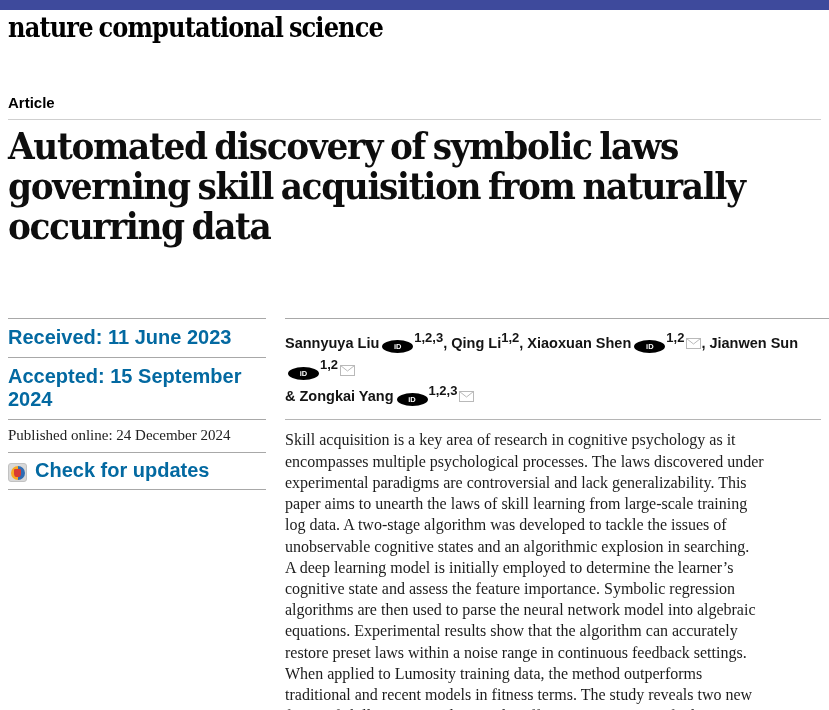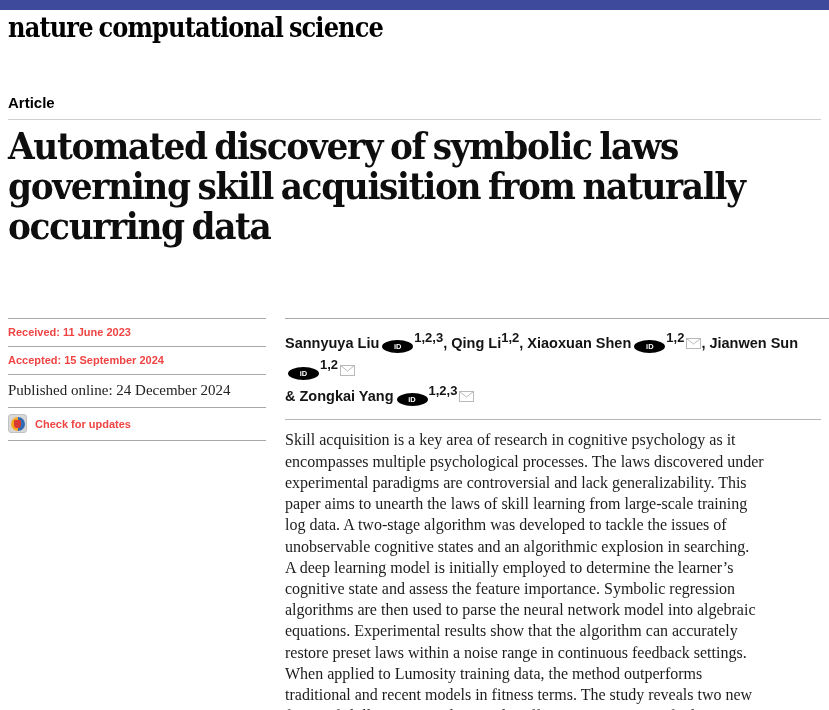--- a/index.html
+++ b/index.html
@@ -21,23 +21,23 @@
 
   
   .title{position:absolute;left:8px;top:126px;width:870px;
          font-family:"DejaVu Serif",serif;font-weight:700;font-size:37px;line-height:40px;
          letter-spacing:-1.5px;word-spacing:-3px;color:#0e0e0e;
          transform:scaleX(0.93);transform-origin:0 0;white-space:pre-line;}
 
   
   .meta{position:absolute;left:8px;top:318px;width:258px;}
   .meta-row{border-top:1px solid #a8a8a8;padding:7px 0 8px 0;
-            font-weight:700;font-size:11px;color:#ef4444;}
+            font-weight:700;font-size:20px;color:#0369a1;}
   .meta-row.published{font-family:"Liberation Serif",serif;font-weight:400;font-size:15px;color:#222;}
-  .meta-row.check{display:flex;align-items:center;gap:8px;border-bottom:1px solid #a8a8a8;
+  .meta-row.check{display:flex;align-items:flex-end;gap:8px;border-bottom:1px solid #a8a8a8;
                   padding:6px 0 7px 0;cursor:pointer;}
 
   
   .cm-outer{width:19px;height:19px;background:#d8d8d8;border:1px solid #c2c2c2;border-radius:3px;
             display:flex;align-items:center;justify-content:center;box-sizing:border-box;}
   .cm-circle{width:14px;height:14px;border-radius:50%;position:relative;
              background:conic-gradient(#2f6cb3 0deg 180deg,#f7a823 180deg 360deg);}
   .cm-book{position:absolute;left:3.5px;top:3px;width:7px;height:8px;background:#d83a33;
            border-radius:1px 1px 45% 45%;}
 

